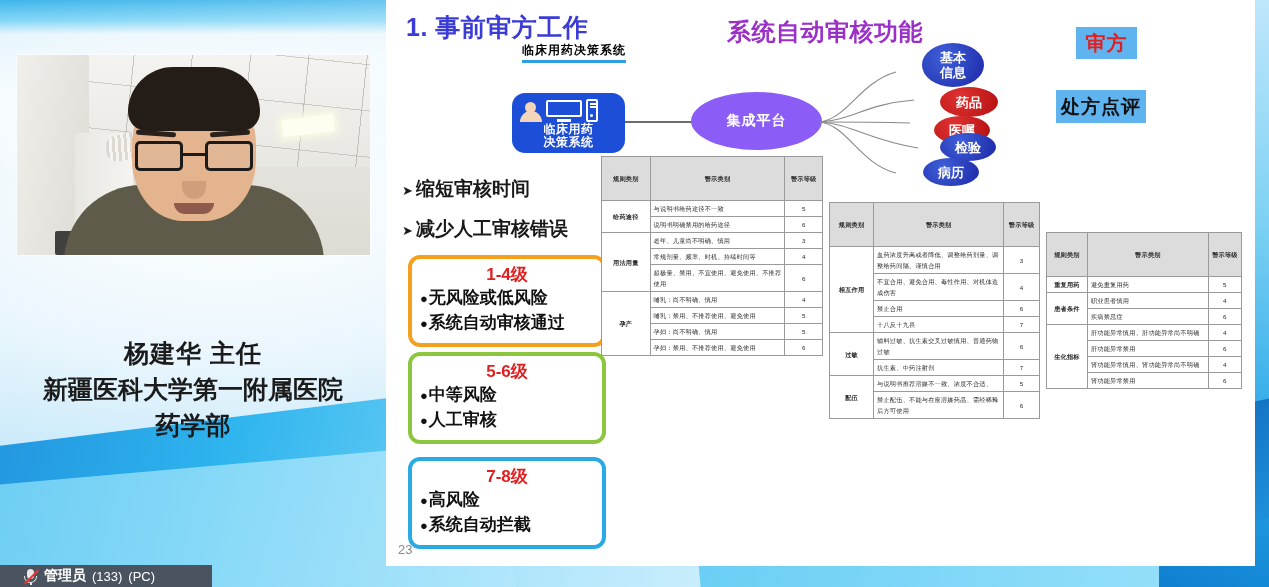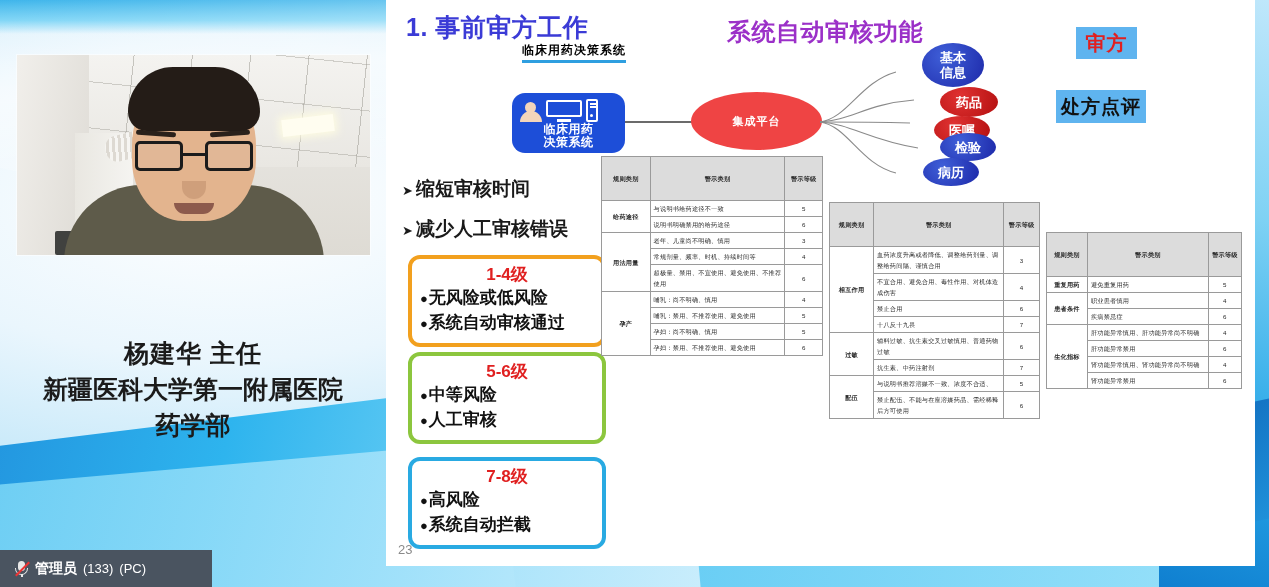--- a/index.html
+++ b/index.html
@@ -187,23 +187,23 @@
   .ic-person::after { content:''; position:absolute; left:0; bottom:0; width:22px; height:11px; background:#f3d5bb; border-radius:11px 11px 0 0;}
   .ic-monitor { width: 36px; height: 22px; position: relative;}
   .ic-monitor .scr { position:absolute; inset:0 0 5px 0; border:2.5px solid #fff; border-radius:2px;}
   .ic-monitor .std { position:absolute; bottom:0; left:11px; width:14px; height:3px; background:#fff;}
   .ic-tower { width: 12px; height: 23px; border:2px solid #fff; border-radius:2px; position:relative;}
   .ic-tower::before{content:'';position:absolute;left:1.5px;top:2px;width:6px;height:1.5px;background:#fff;box-shadow:0 3px 0 #fff;}
   .ic-tower::after{content:'';position:absolute;left:1.5px;bottom:3px;width:3px;height:3px;border-radius:50%;background:#fff;}
 
   .node-platform {
     position: absolute; left: 305px; top: 92px; width: 131px; height: 58px;
-    background: #ef4444; border-radius: 50%;
+    background: #8b5cf6; border-radius: 50%;
     display:flex; align-items:center; justify-content:center;
-    color:#fff; font-size:11px; font-weight:700; letter-spacing:1px;
+    color:#fff; font-size:14px; font-weight:700; letter-spacing:1px;
   }
   .link-line {
     position:absolute; left:239px; top:121px; width:68px; height:2px; background:#6b6b6b;
   }
   svg.fanout { position:absolute; left:432px; top:60px; width:120px; height:125px; }
 
   .ell {
     position:absolute; border-radius:50%;
     display:flex; align-items:center; justify-content:center;
     color:#fff; font-weight:700; text-align:center; line-height:15px;
@@ -243,22 +243,22 @@
   }
   table.ruletable thead th {
     background:#dcdcdc; font-weight:700; text-align:center; height:44px;
   }
   table.ruletable td.cat { text-align:center; font-weight:700; }
   table.ruletable td.lvl { text-align:center; }
   table.ruletable td.desc { text-align:left; }
 
   
   #statusbar {
-    position:absolute; left:0; bottom:0; height:37px; width:212px;
-    background:#4a5460; display:flex; align-items:center; gap:6px; padding-left:14px;
+    position:absolute; left:0; bottom:0; height:22px; width:212px;
+    background:#4a5460; display:flex; align-items:center; gap:6px; padding-left:23px;
     color:#fff; font-size:14px; font-weight:700;
   }
   #statusbar .sub { font-weight:400; font-size:13px; }
   .mic-muted { position:relative; width:15px; height:17px; flex:0 0 auto;}
   .mic-muted .body { position:absolute; left:4px; top:1px; width:7px; height:10px; background:#e8e8e8; border-radius:4px;}
   .mic-muted .arc { position:absolute; left:1px; top:8px; width:13px; height:7px; border:1.6px solid #e8e8e8; border-top:none; border-radius:0 0 8px 8px;}
   .mic-muted .stem { position:absolute; left:7px; top:14px; width:1.6px; height:3px; background:#e8e8e8;}
   .mic-muted .slash { position:absolute; left:-1px; top:8px; width:19px; height:2px; background:#e33; transform:rotate(-45deg); transform-origin:center;}
 </style>
 </head>

